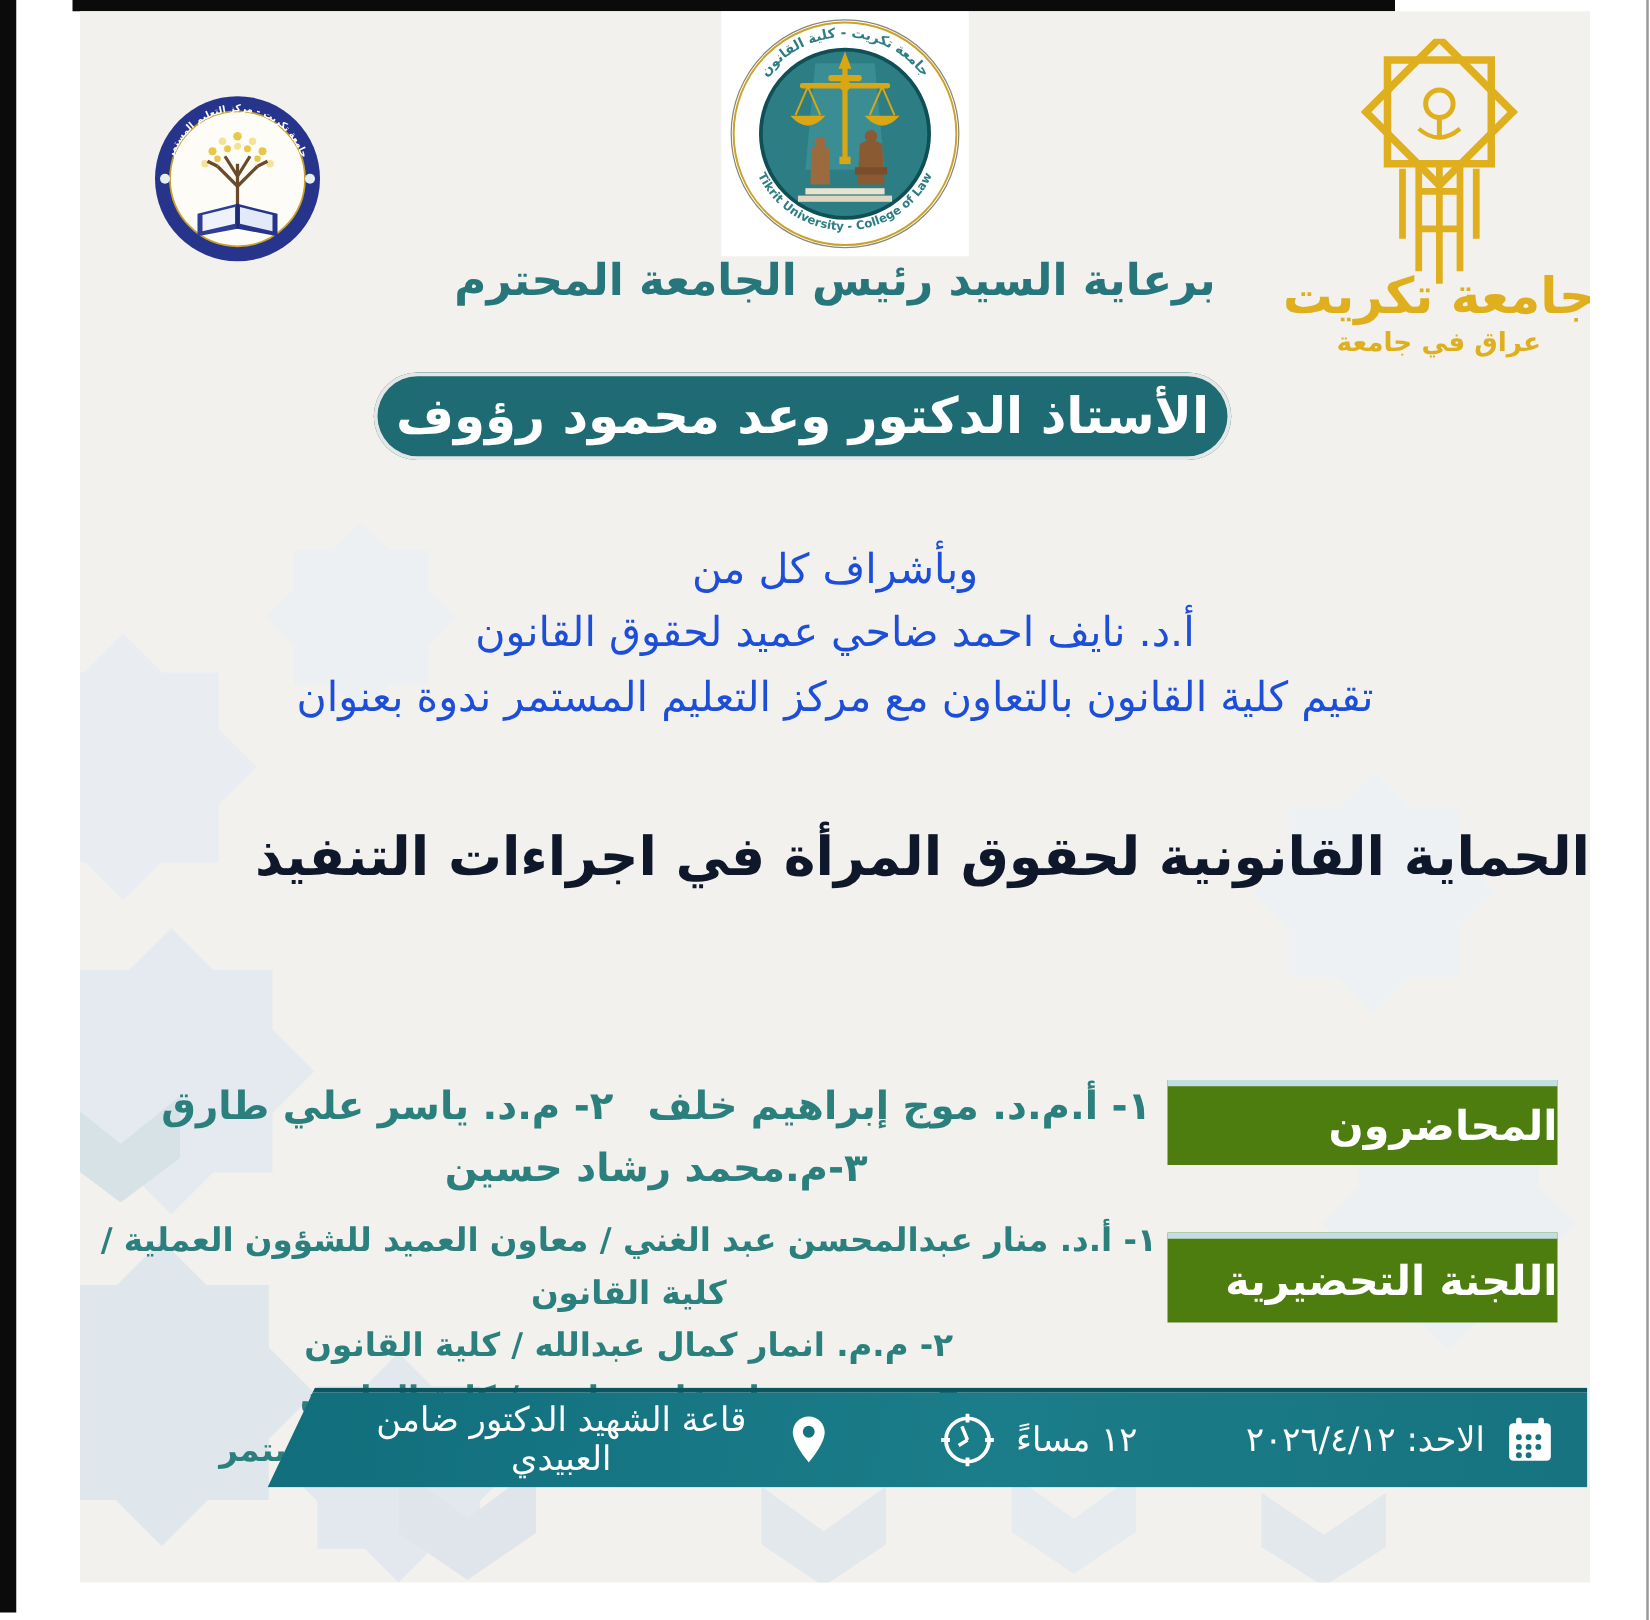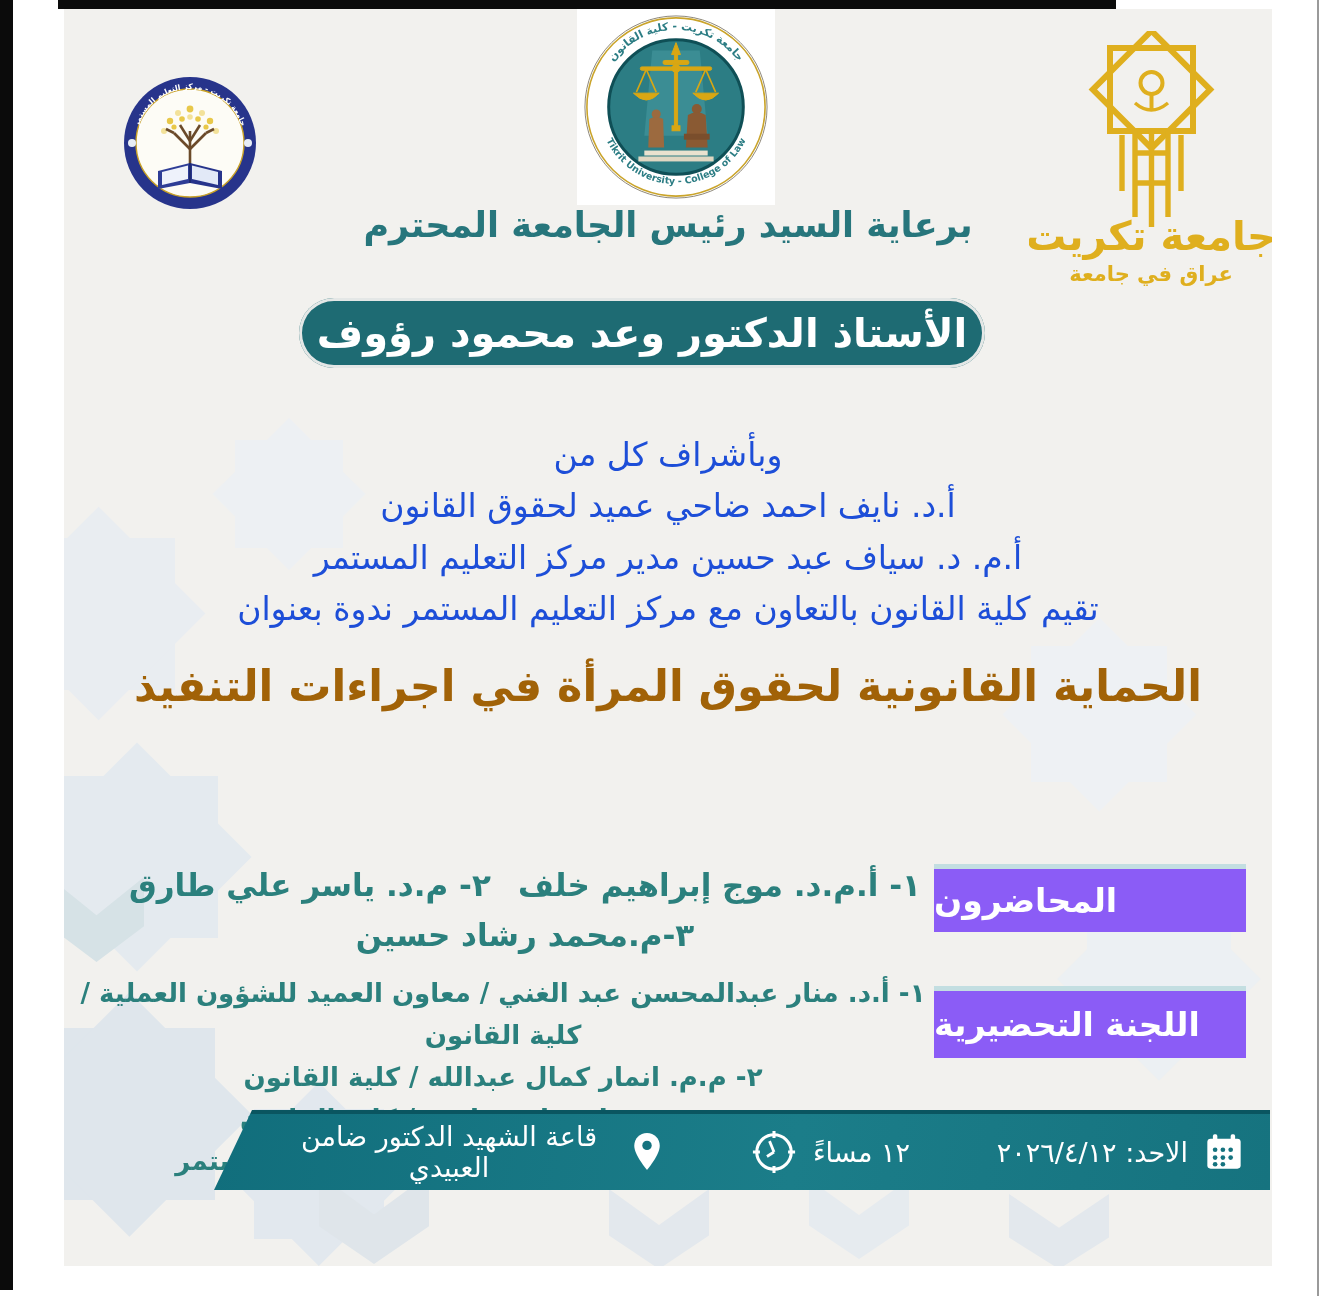--- a/index.html
+++ b/index.html
@@ -15,26 +15,26 @@
   .pstar{position:absolute;}
   .pstar .sq{position:absolute;inset:14%;}
   .pstar .sq.rot{transform:rotate(45deg);}
   .chev{position:absolute;clip-path:polygon(0 0,50% 45%,100% 0,100% 58%,50% 100%,0 58%);}
   
   .patronage{left:0;top:196px;width:1208px;text-align:center;font-size:35px;font-weight:bold;color:#27767c;direction:rtl;}
   .banner{left:235px;top:289px;width:686px;height:70px;background:#1e6b73;border-radius:38px;
     display:flex;align-items:center;justify-content:center;color:#ffffff;font-size:40px;font-weight:bold;direction:rtl;
     box-shadow:0 0 0 3px #e4e7e6 inset;}
   .supervision{left:0;top:420px;width:1208px;text-align:center;direction:rtl;color:#1d4ed8;font-size:33px;line-height:1.56;font-weight:500;}
-  .sem-title{left:0;top:652px;width:1208px;text-align:center;direction:rtl;color:#a16207;font-size:43px;font-weight:bold;}
+  .sem-title{left:0;top:652px;width:1208px;direction:rtl;color:#0f172a;font-size:43px;font-weight:bold;}
   .lect-row1{left:55px;top:858px;width:812px;display:flex;direction:rtl;justify-content:space-between;padding:0 10px;box-sizing:border-box;
     color:#2b807d;font-size:31px;font-weight:600;}
   .lect-row2{left:55px;top:908px;width:812px;text-align:center;direction:rtl;color:#2b807d;font-size:31px;font-weight:700;}
-  .band{left:870px;width:312px;background:#8b5cf6;border-top:5px solid #c3dee1;
-    display:flex;align-items:center;justify-content:flex-end;color:#ffffff;font-weight:bold;font-size:33px;direction:rtl;}
+  .band{left:870px;width:312px;background:#4d7c0f;border-top:5px solid #c3dee1;
+    display:flex;align-items:center;justify-content:flex-start;color:#ffffff;font-weight:bold;font-size:33px;direction:rtl;}
   .band-lect{top:855px;height:63px;}
   .band-comm{top:977px;height:67px;}
   .committee{left:8px;top:963px;width:862px;text-align:center;direction:rtl;color:#2b807d;font-size:26px;line-height:42px;font-weight:600;}
   
   .footer{left:150px;top:1101px;width:1056px;height:80px;
     background:linear-gradient(100deg,#116e7c 0%,#1b7d89 55%,#16737f 100%);
     border-top:4px solid #0a5560;box-sizing:border-box;
     clip-path:polygon(38px 0,100% 0,100% 100%,0 100%);
     display:flex;direction:rtl;align-items:center;justify-content:space-between;
     padding:0 26px 0 70px;color:#ffffff;font-size:27px;font-weight:500;}
@@ -205,21 +205,20 @@
 
   <div class="abs patronage">برعاية السيد رئيس الجامعة المحترم</div>
 
   <div class="abs banner">
     <span>الأستاذ الدكتور وعد محمود رؤوف</span>
   </div>
 
   <div class="abs supervision">
     <div>وبأشراف كل من</div>
     <div>أ.د. نايف احمد ضاحي عميد لحقوق القانون</div>
-    <div>أ.م. د. سياف عبد حسين مدير مركز التعليم المستمر</div>
     <div>تقيم كلية القانون بالتعاون مع مركز التعليم المستمر ندوة بعنوان</div>
   </div>
 
   <div class="abs sem-title">الحماية القانونية لحقوق المرأة في اجراءات التنفيذ</div>
 
   <div class="abs band band-lect">
     <span>المحاضرون</span>
   </div>
 
   <div class="abs lect-row1">

